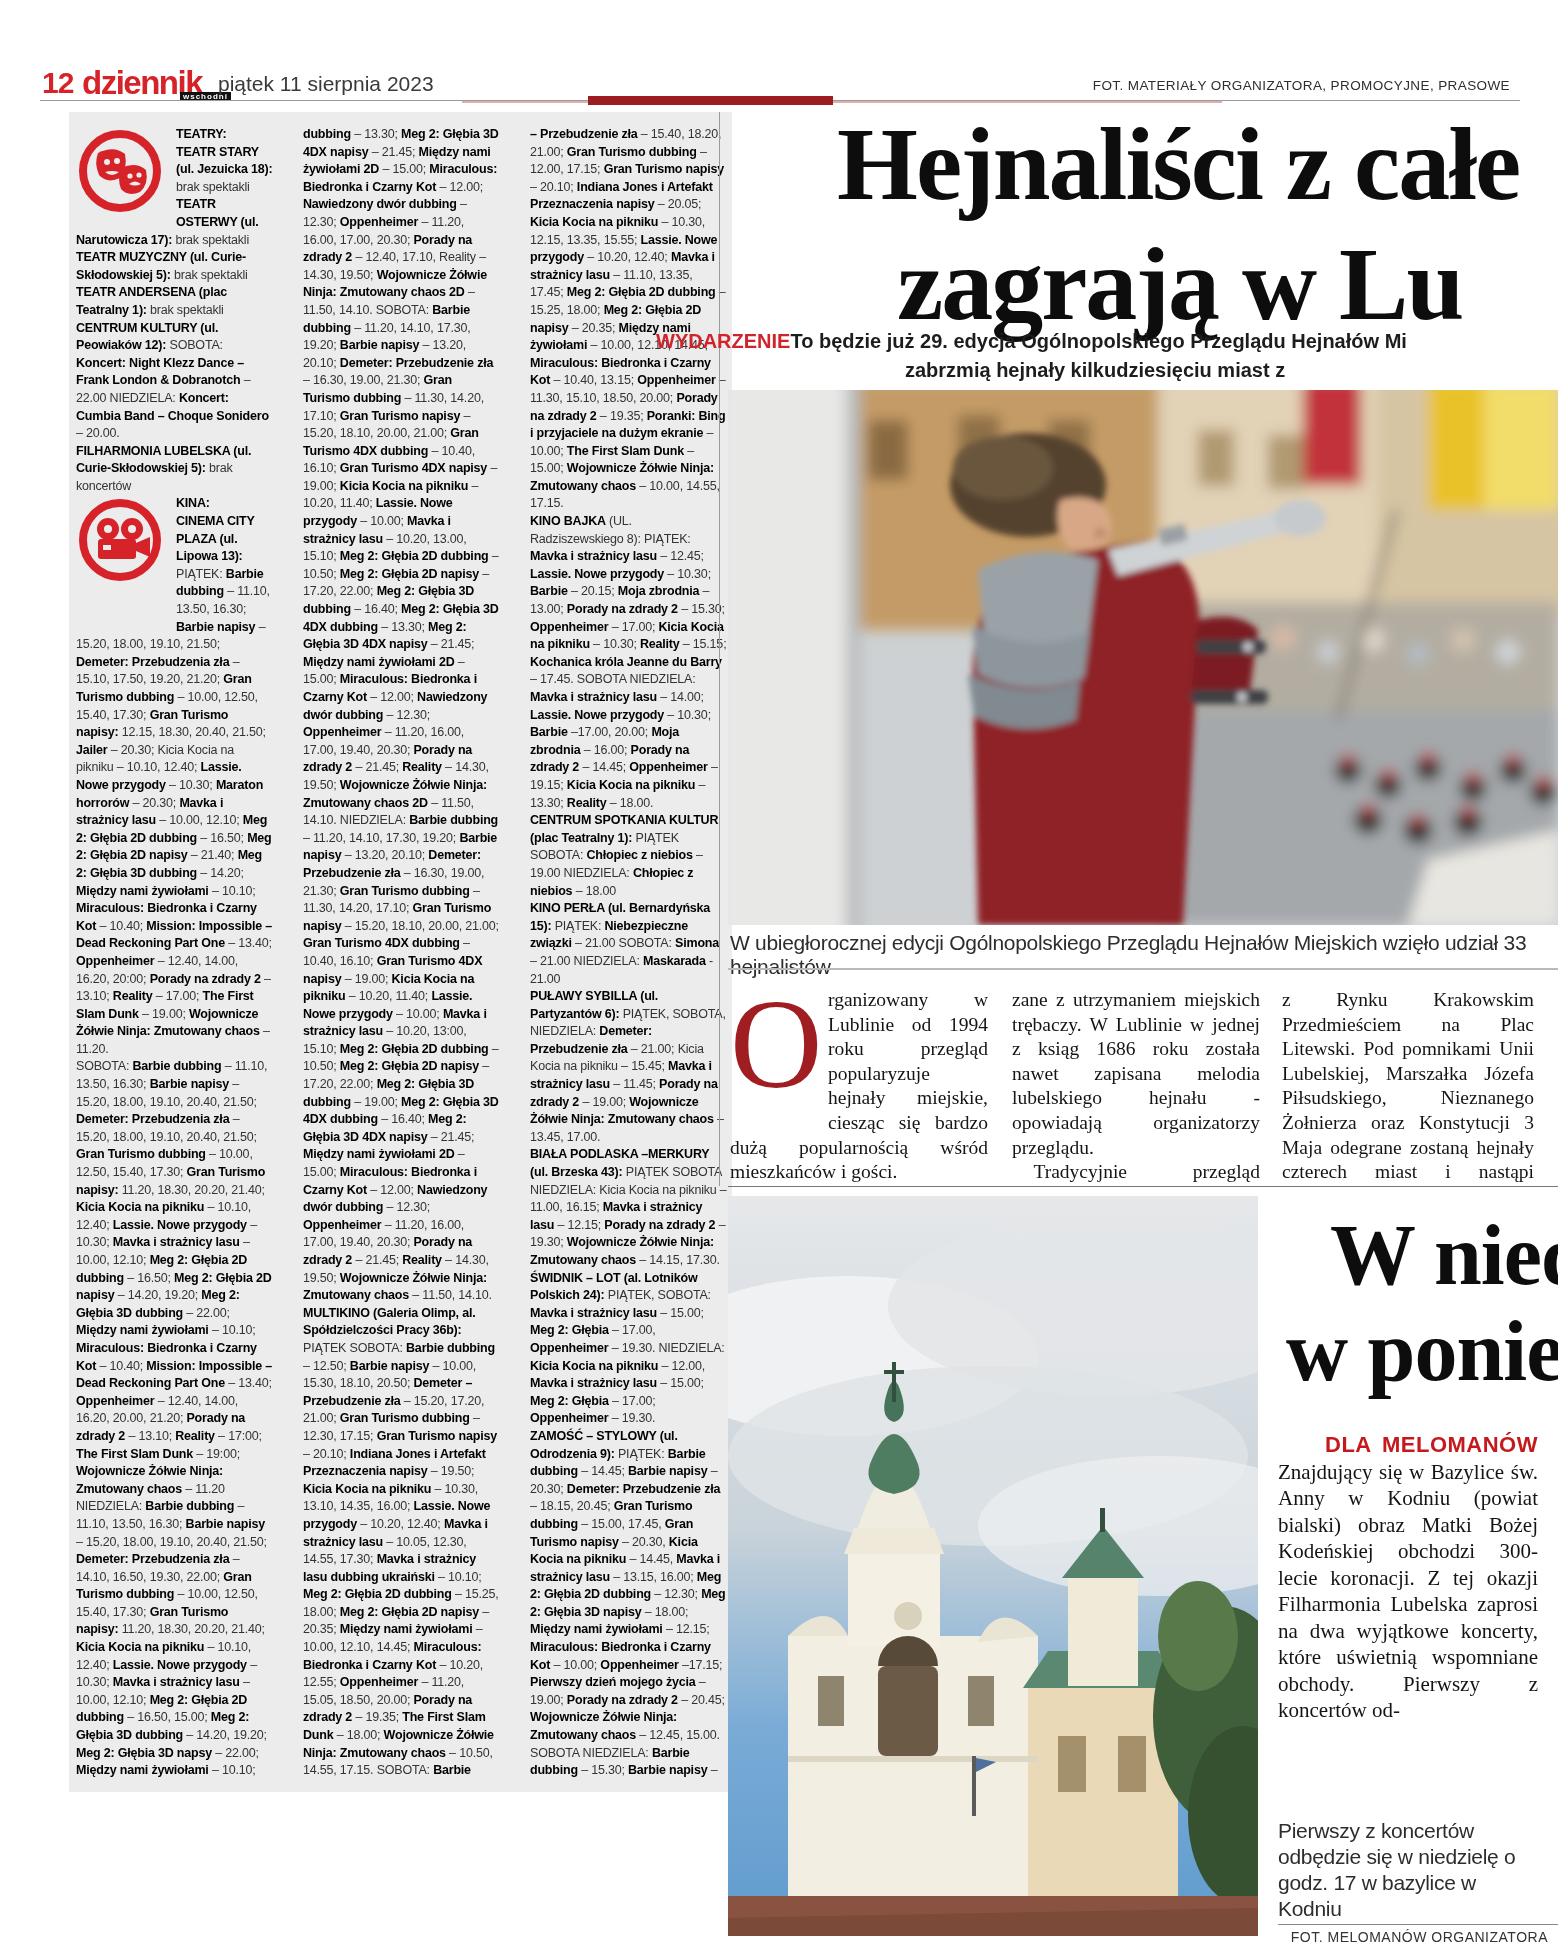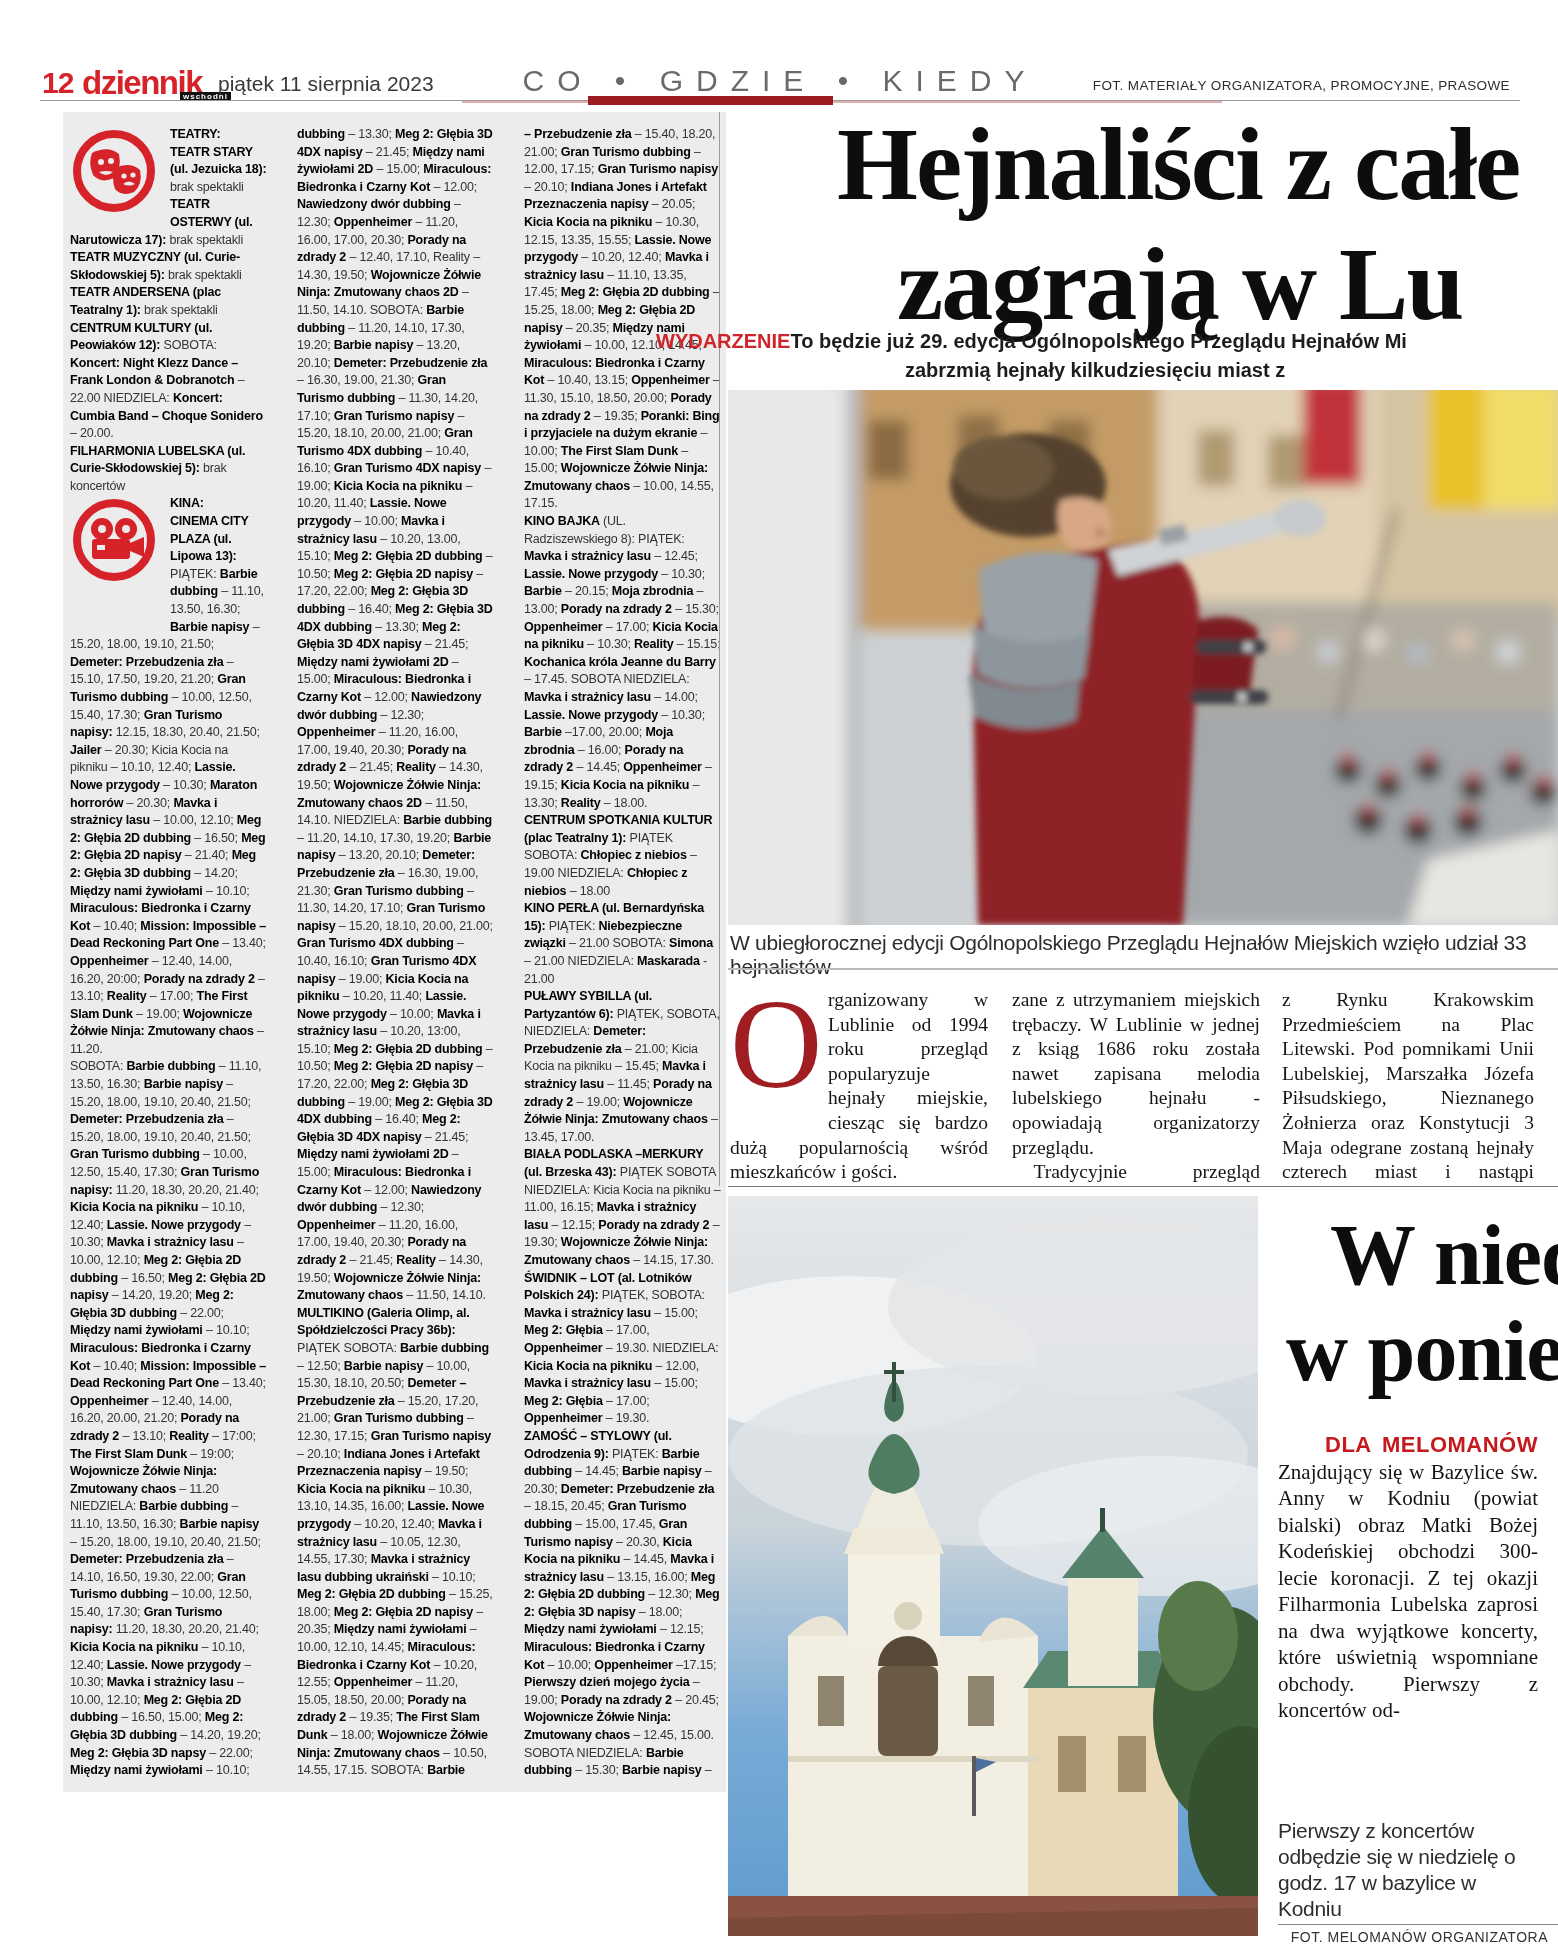--- a/index.html
+++ b/index.html
@@ -11,21 +11,21 @@
   .hdr-brand-sub{position:absolute;left:160px;top:92px;background:#111;color:#fff;font:700 8px "Liberation Sans",sans-serif;padding:0 3px;letter-spacing:1px;margin-left:20px;}
   .hdr-date{position:absolute;left:218px;top:72px;font:400 21px "Liberation Sans",sans-serif;color:#3a3a3a;}
   .hdr-section{position:absolute;left:430px;top:64px;width:700px;text-align:center;
                font:400 30px "Liberation Sans",sans-serif;color:#6a6a6a;letter-spacing:13px;}
   .hdr-credit{position:absolute;left:1020px;top:78px;width:490px;text-align:right;
               font:400 13.5px "Liberation Sans",sans-serif;color:#2e2e2e;letter-spacing:.4px;}
   .hdr-rule{position:absolute;left:40px;top:100px;width:1480px;height:1px;background:#9a9a9a;}
   .hdr-rule-pink{position:absolute;left:462px;top:101px;width:760px;height:2px;background:#dfb0ae;}
   .hdr-bar{position:absolute;left:588px;top:96px;width:245px;height:9px;background:#9b1c21;}
   
-  .panel{position:absolute;left:63px;top:112px;width:663px;height:1680px;background:#ececec;}
+  .panel{position:absolute;left:69px;top:112px;width:663px;height:1680px;background:#ececec;}
   .lcol{position:absolute;top:14px;width:197px;height:1652px;overflow:hidden;}
   .lcol.c0{left:7px}.lcol.c1{left:234px}.lcol.c2{left:461px}
   .lcol p.lst{margin:0;font:400 12.5px/17.6px "Liberation Sans",sans-serif;color:#333;
               letter-spacing:-.2px;text-align:left;}
   .lcol .sb{font-weight:700;color:#000;}
   .lcol .sr{font-weight:400;color:#333;}
   .licon{float:left;width:92px;height:92px;margin:2px 8px 2px 0;}
   .licon.tall{height:122px;}
   .licon svg{display:block;}
   
@@ -67,21 +67,20 @@
 </style>
 </head>
 <body>
 
 <div class="page">
 
   <div class="hdr-pageno">12</div>
   <div class="hdr-brand">dziennik</div>
   <div class="hdr-brand-sub">wschodni</div>
   <div class="hdr-date">piątek 11 sierpnia 2023</div>
-  <div class="hdr-section">CO  •  GDZIE  •  KIEDY</div>
   <div class="hdr-credit">FOT. MATERIAŁY ORGANIZATORA, PROMOCYJNE, PRASOWE</div>
   <div class="hdr-rule"></div>
   <div class="hdr-rule-pink"></div>
   <div class="hdr-bar"></div>
 
   <div class="panel">
     <div class="lcol c0">
         <span class="licon">
           <svg width="88" height="86" viewBox="0 0 88 86">
             <circle cx="44" cy="43" r="37" fill="none" stroke="#d6232a" stroke-width="8"></circle>

